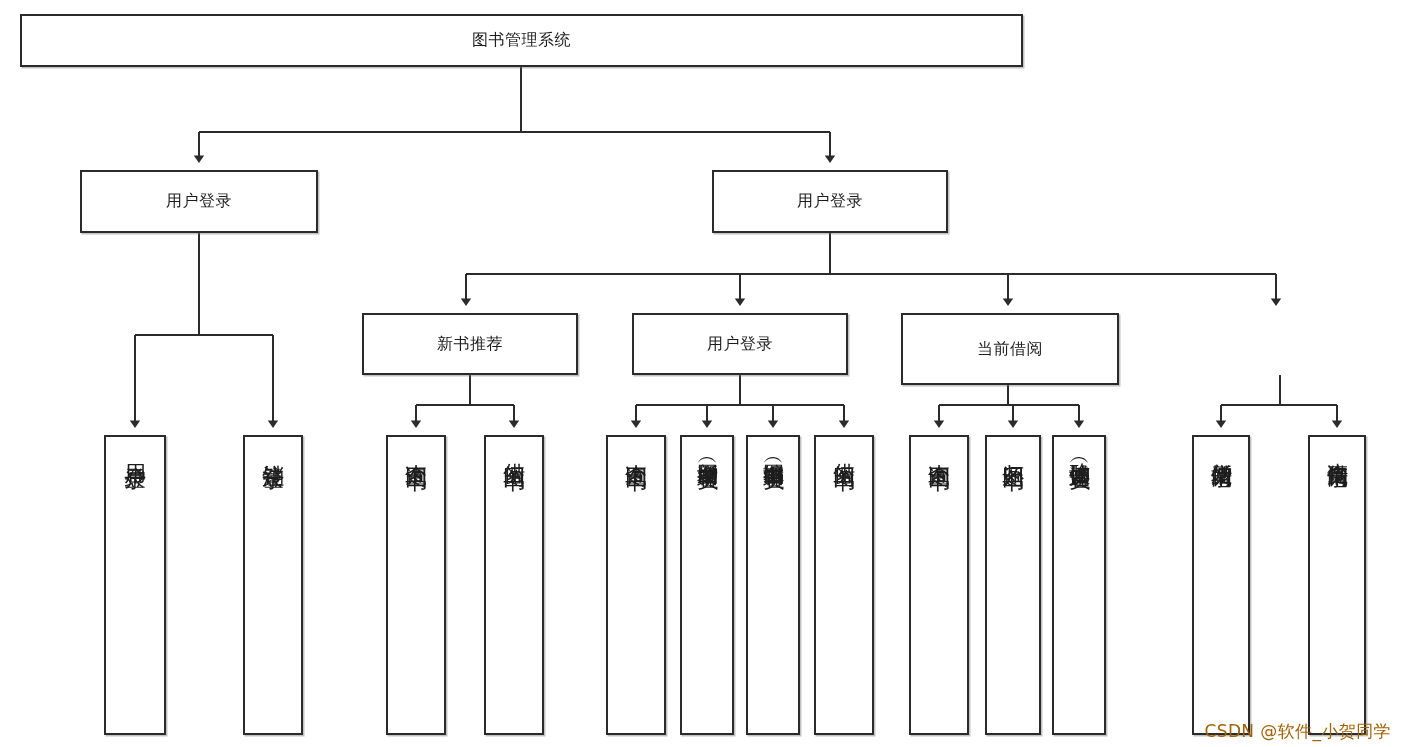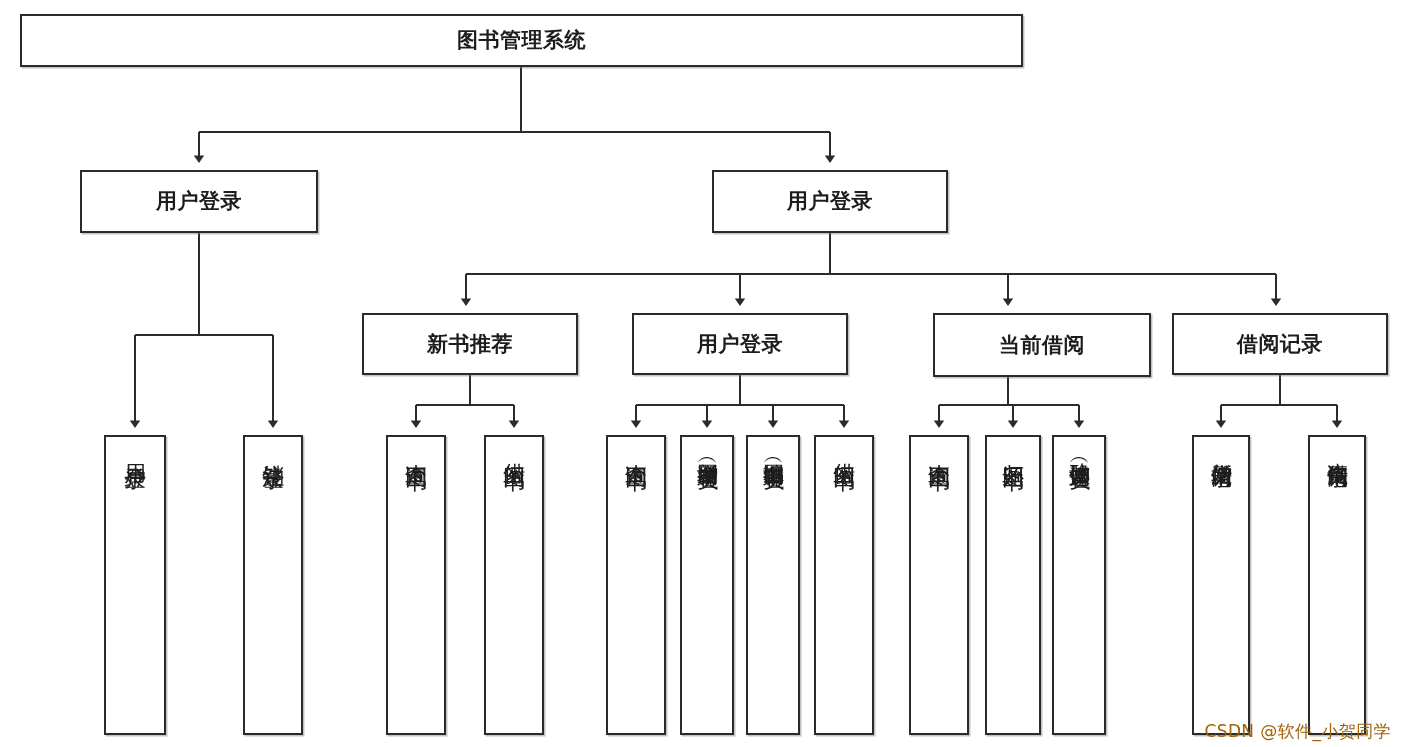--- a/index.html
+++ b/index.html
@@ -39,23 +39,22 @@
     box-shadow: 1.5px 1.5px 0 rgba(120,120,120,0.45);
   }
   .node-label {
     display: block;
     text-align: center;
     line-height: 1.28;
     letter-spacing: 0.5px;
     color: #1d1d1d;
   }
   .node.horizontal .node-label {
-    font-size: 21px;
+    font-size: 16px;
     white-space: nowrap;
-    font-weight: bold;
   }
   .node.vertical {
     align-items: flex-start;
     padding-top: 9px;
   }
   .node.vertical .node-label {
     writing-mode: vertical-rl;
     text-orientation: upright;
     font-size: 22px;
     line-height: 1.12;
@@ -142,25 +141,22 @@
   <div class="node horizontal" id="node-l2-1" style="left: 712px; top: 170px; width: 236px; height: 63px;">
     <span class="node-label">用户登录</span>
   </div>
 
   <div class="node horizontal" id="node-l3-0" style="left: 362px; top: 313px; width: 216px; height: 62px;">
     <span class="node-label">新书推荐</span>
   </div>
   <div class="node horizontal" id="node-l3-1" style="left: 632px; top: 313px; width: 216px; height: 62px;">
     <span class="node-label">用户登录</span>
   </div>
-  <div class="node horizontal" id="node-l3-2" style="left: 901px; top: 313px; width: 218px; height: 64px; margin-left: 32px;">
+  <div class="node horizontal" id="node-l3-2" style="left: 901px; top: 313px; width: 218px; height: 72px;">
     <span class="node-label">当前借阅</span>
-  </div>
-  <div class="node horizontal" id="node-l3-3" style="left: 1172px; top: 313px; width: 216px; height: 62px;">
-    <span class="node-label">借阅记录</span>
   </div>
 
   <div class="node vertical" id="node-leaf-0" style="left: 104px; top: 435px; width: 62px; height: 300px;">
     <span class="node-label">用户登录</span>
   </div>
   <div class="node vertical" id="node-leaf-1" style="left: 243px; top: 435px; width: 60px; height: 300px;">
     <span class="node-label">注销登录</span>
   </div>
   <div class="node vertical" id="node-leaf-2" style="left: 386px; top: 435px; width: 60px; height: 300px;">
     <span class="node-label">查询图书</span>

